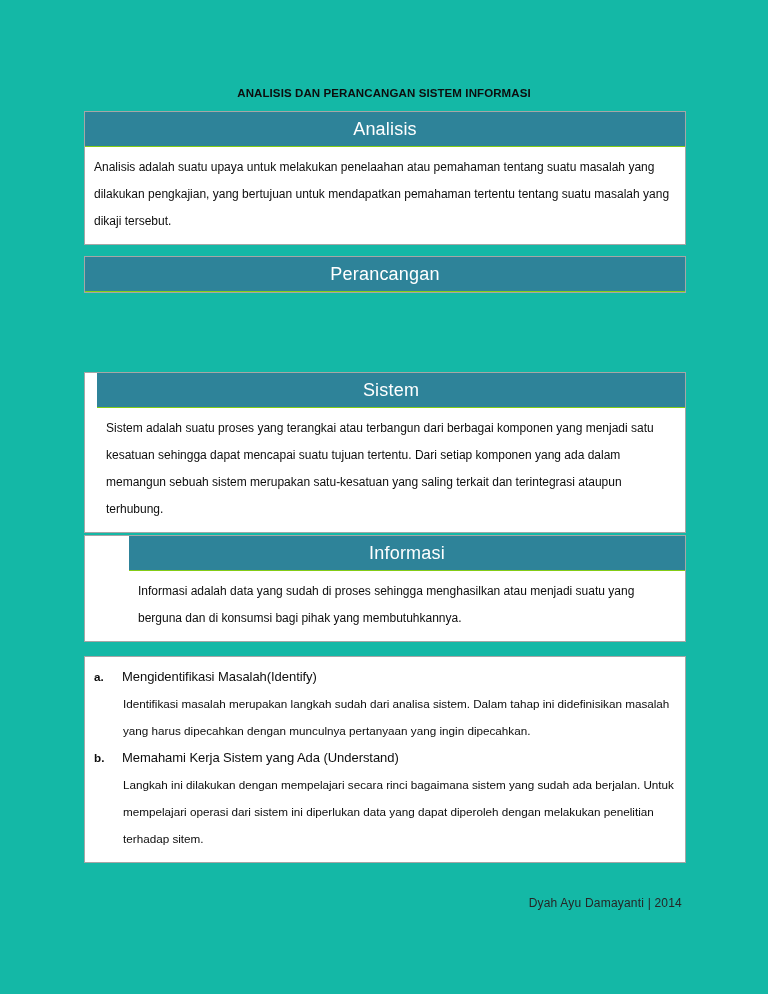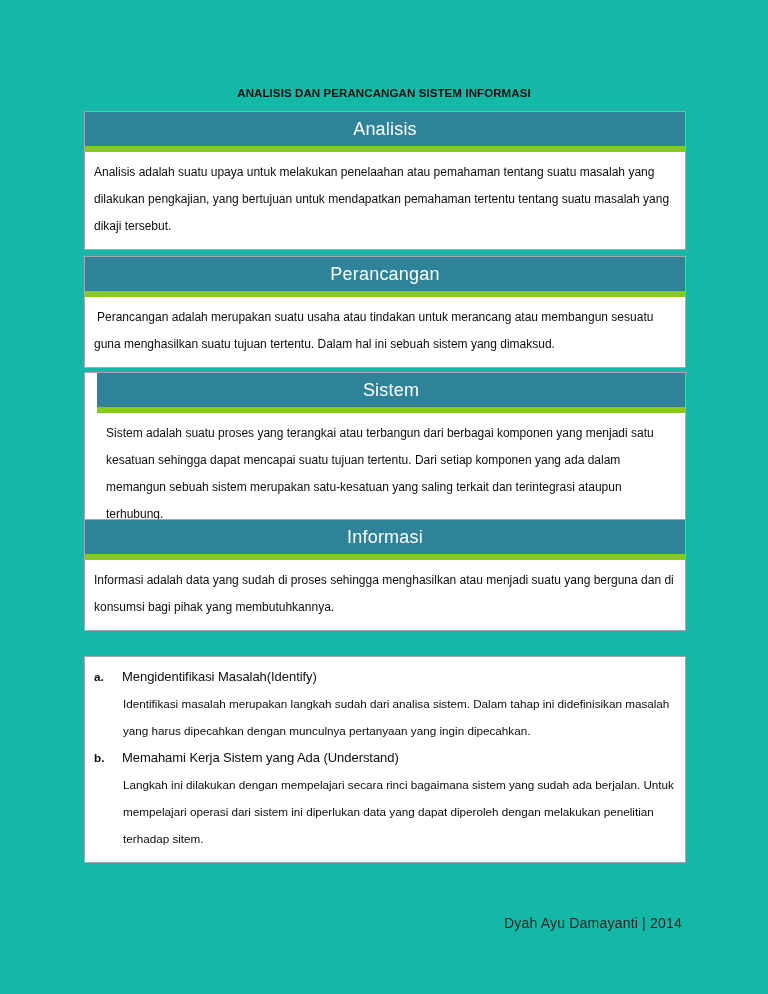--- a/index.html
+++ b/index.html
@@ -49,21 +49,21 @@
 
   .section-header {
     background: #2e8399;
     color: #ffffff;
     text-align: center;
     font-size: 18px;
     line-height: 34px;
     height: 34px;
     font-weight: normal;
     letter-spacing: 0.2px;
-    border-bottom: 6px solid #84cc16;
+    border-bottom: 1px solid #84cc16;
   }
 
   .section-body {
     padding: 7px 9px 9px 9px;
     font-size: 12px;
     line-height: 27px;
     color: #0d0d0d;
   }
 
   .section-body p {
@@ -104,52 +104,49 @@
   .step-text {
     padding-left: 1px;
   }
   .step-text p {
     margin: 0;
   }
 
   .footer {
     position: absolute;
     right: 86px;
-    top: 915px;
-    font-size: 14px;
+    top: 896px;
+    font-size: 12px;
     color: #262626;
     letter-spacing: 0.2px;
   }
 
   
   #sec-analisis     { top: 111px; }
   #sec-perancangan  { top: 256px; }
   #sec-sistem       { top: 372px; padding-left: 12px; }
-  #sec-informasi    { top: 519px; }
+  #sec-informasi    { top: 535px; padding-left: 44px; }
   #sec-tahapan      { top: 656px; }
 </style>
 </head>
 <body>
 
 <div class="page">
 
   <div class="doc-title">ANALISIS DAN PERANCANGAN SISTEM INFORMASI</div>
 
   <div class="section" id="sec-analisis">
     <div class="section-header">Analisis</div>
     <div class="section-body">
       <p>Analisis adalah suatu upaya untuk melakukan penelaahan atau pemahaman tentang suatu masalah yang dilakukan pengkajian, yang bertujuan untuk mendapatkan pemahaman tertentu tentang suatu masalah yang dikaji tersebut.</p>
     </div>
   </div>
 
   <div class="section" id="sec-perancangan">
     <div class="section-header">Perancangan</div>
-    <div class="section-body">
-      <p class="indent-lead">Perancangan adalah merupakan suatu usaha atau tindakan untuk merancang atau membangun sesuatu guna menghasilkan suatu tujuan tertentu. Dalam hal ini sebuah sistem yang dimaksud.</p>
-    </div>
   </div>
 
   <div class="section" id="sec-sistem">
     <div class="section-header">Sistem</div>
     <div class="section-body">
       <p>Sistem adalah suatu proses yang terangkai atau terbangun dari berbagai komponen yang menjadi satu kesatuan sehingga dapat mencapai suatu tujuan tertentu. Dari setiap komponen yang ada dalam memangun sebuah sistem merupakan satu-kesatuan yang saling terkait dan terintegrasi ataupun terhubung.</p>
     </div>
   </div>
 
   <div class="section" id="sec-informasi">

